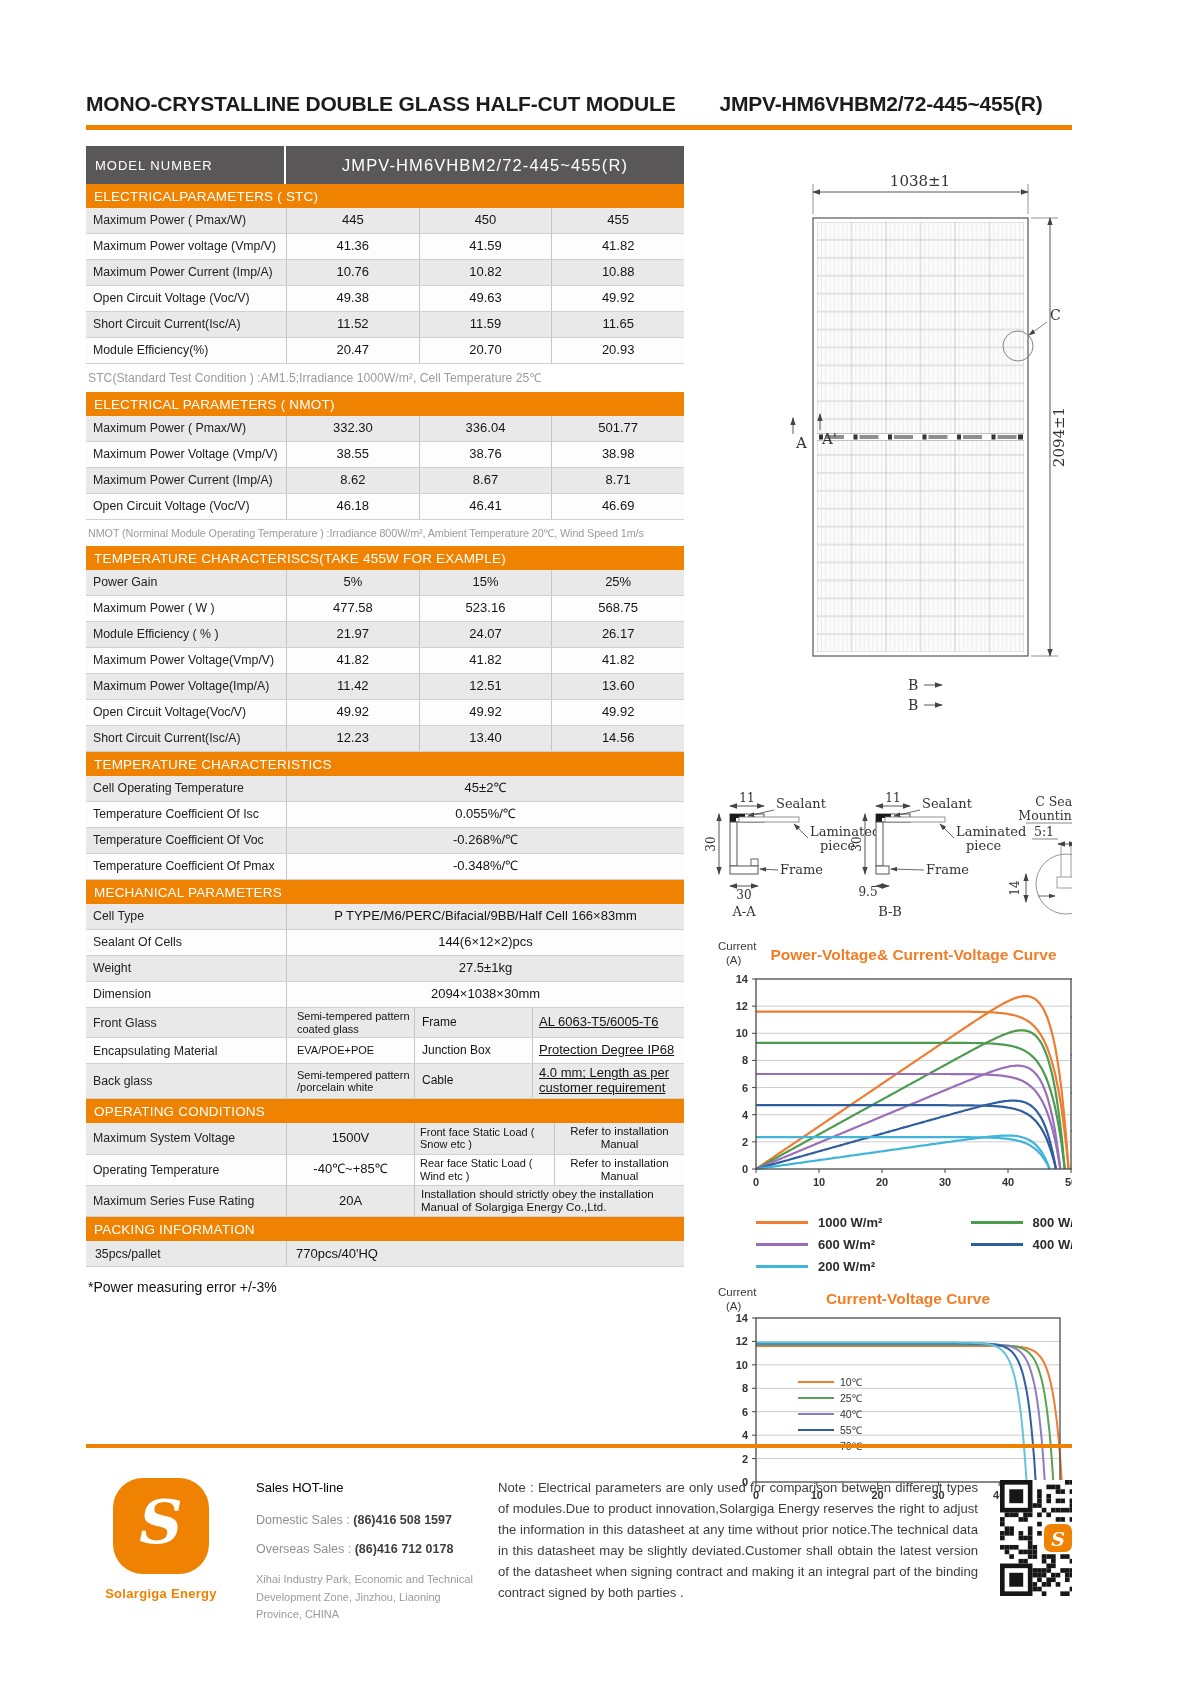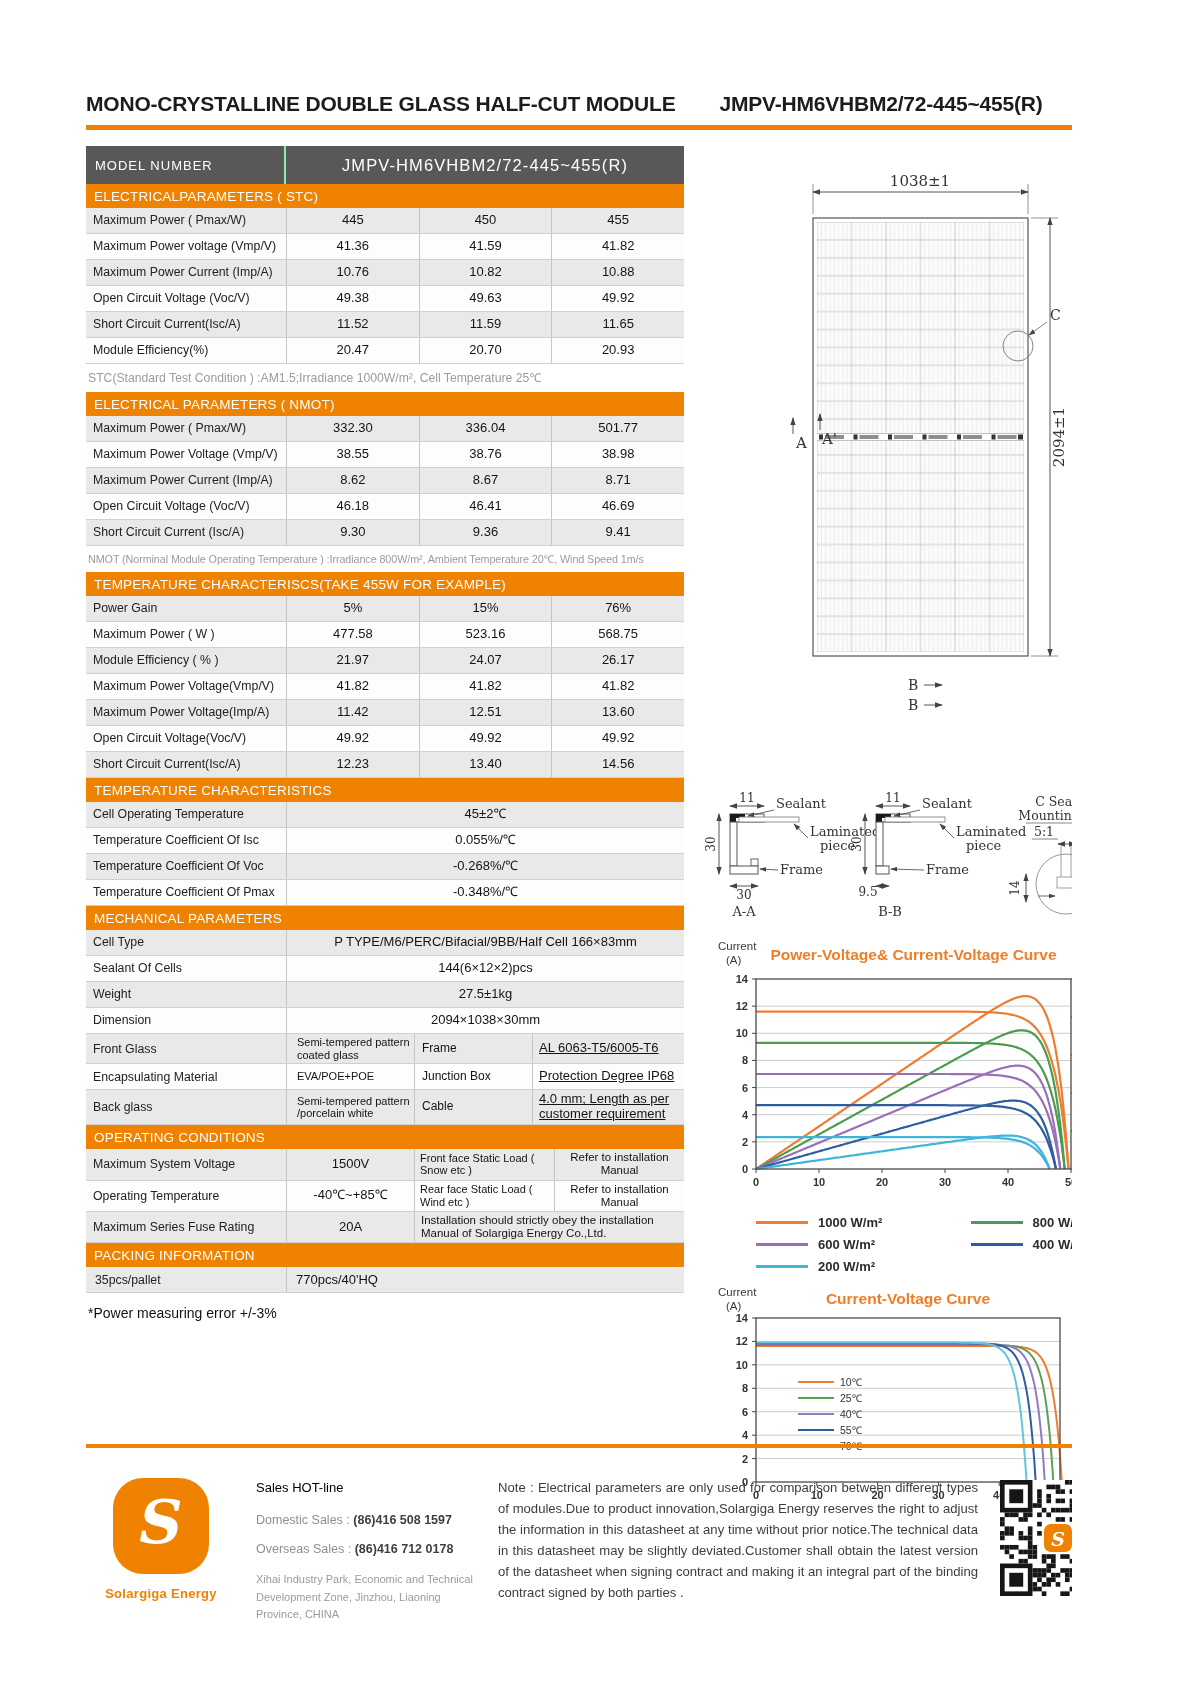--- a/index.html
+++ b/index.html
@@ -5,21 +5,21 @@
   html,body{margin:0;padding:0;background:#fff;}
   body{width:1200px;font-family:"Liberation Sans",sans-serif;color:#222;}
   .page{position:relative;width:1072px;height:1697px;background:#fff;overflow:hidden;}
   .inner{position:absolute;left:86px;top:92px;width:1032px;}
   h1.title{margin:0;display:flex;gap:44px;font-size:21px;font-weight:700;color:#1c1c1c;white-space:nowrap;letter-spacing:-0.2px;}
   .rule{height:5px;background:#EF8200;margin-top:9px;}
   .content{display:flex;gap:14px;margin-top:16px;}
   .left-col{width:598px;}
   .right-col{width:420px;}
   .model-row{display:grid;grid-template-columns:200px 1fr;background:#595757;color:#fff;height:38px;}
-  .model-row .mlab{display:flex;align-items:center;padding-left:9px;font-size:13px;border-right:2px solid #86efac;letter-spacing:1px;}
+  .model-row .mlab{display:flex;align-items:center;padding-left:9px;font-size:13px;border-right:2px solid #ffffff;letter-spacing:1px;}
   .model-row .mval{display:flex;align-items:center;justify-content:center;font-size:16.5px;letter-spacing:1.1px;}
   .sec-head{background:#EF8200;color:#fff;font-size:13.5px;padding:5px 8px 4px;letter-spacing:0.2px;}
   .t-row{display:grid;min-height:25px;background:#fdfdfd;border-bottom:1px solid #d0d0d0;}
   .t-row.stripe{background:#e9e9e9;}
   .cell{display:flex;align-items:center;justify-content:center;font-size:13px;padding:2px 4px;border-left:1px solid #c6c6c6;color:#141414;text-align:center;line-height:1.15;}
   .cell.lab{justify-content:flex-start;text-align:left;font-size:12.3px;border-left:none;padding-left:7px;color:#222;}
   .v3{grid-template-columns:200px 1fr 1fr 1fr;}
   .v1{grid-template-columns:200px 1fr;}
   .quad{grid-template-columns:200px 128px 118px 1fr;}
   .oper .quad{grid-template-columns:200px 128px 140px 1fr;}
@@ -133,35 +133,29 @@
               <div class="cell">8.62</div>
               <div class="cell">8.67</div>
               <div class="cell">8.71</div>
             </div>
             <div class="t-row v3">
               <div class="cell lab">Open Circuit Voltage (Voc/V)</div>
               <div class="cell">46.18</div>
               <div class="cell">46.41</div>
               <div class="cell">46.69</div>
             </div>
-            <div class="t-row v3 stripe">
-              <div class="cell lab">Short Circuit Current (Isc/A)</div>
-              <div class="cell">9.30</div>
-              <div class="cell">9.36</div>
-              <div class="cell">9.41</div>
-            </div>
             <p class="tnote tight">NMOT  (Norminal Module Operating Temperature ) :Irradiance 800W/m²,  Ambient Temperature 20℃,  Wind Speed 1m/s</p>
           </div>
         <div class="tbl">
             <div class="sec-head">TEMPERATURE CHARACTERISCS(TAKE 455W FOR EXAMPLE)</div>
             <div class="t-row v3 stripe">
               <div class="cell lab">Power Gain</div>
               <div class="cell">5%</div>
               <div class="cell">15%</div>
-              <div class="cell">76%</div>
+              <div class="cell">25%</div>
             </div>
             <div class="t-row v3">
               <div class="cell lab">Maximum Power ( W )</div>
               <div class="cell">477.58</div>
               <div class="cell">523.16</div>
               <div class="cell">568.75</div>
             </div>
             <div class="t-row v3 stripe">
               <div class="cell lab">Module Efficiency ( % )</div>
               <div class="cell">21.97</div>

